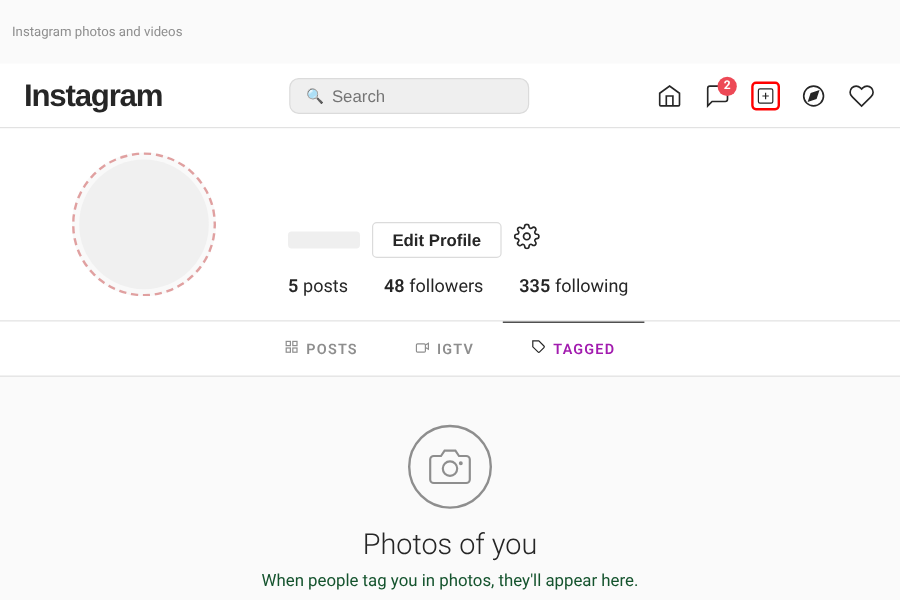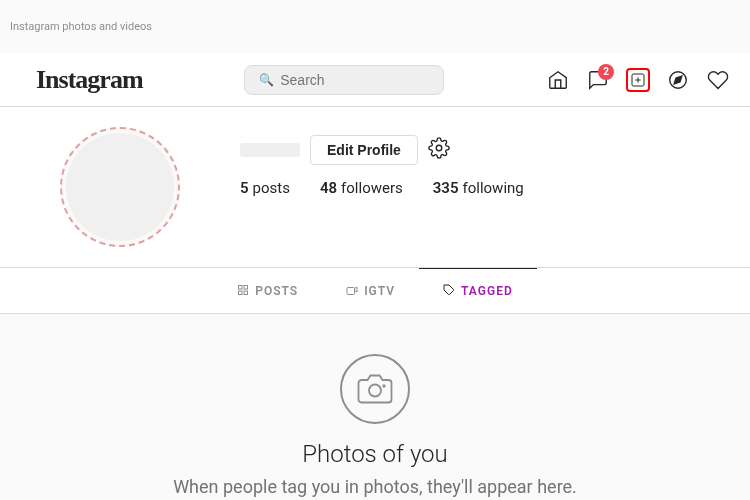--- a/index.html
+++ b/index.html
@@ -16,26 +16,25 @@
     .top-bar {
       background: #fff;
       border-bottom: 1px solid #dbdbdb;
       display: flex;
       align-items: center;
       justify-content: space-between;
       padding: 0 20px;
       height: 54px;
     }
     .logo {
-      font-family: Liberation Serif, serif;
+      font-family: Liberation Sans, sans-serif;
       font-size: 26px;
       color: #262626;
       font-weight: 600;
       letter-spacing: -1px;
-      margin-left: 16px;
     }
     .search-bar {
       display: flex;
       align-items: center;
       background: #efefef;
       border-radius: 8px;
       padding: 6px 14px;
       width: 200px;
       border: 1px solid #dbdbdb;
     }
@@ -87,21 +86,21 @@
       align-items: center;
       justify-content: center;
       font-weight: bold;
     }
 
     
     .profile-section {
       background: #fff;
       padding: 20px 40px 20px 60px;
       display: flex;
-      align-items: flex-start;
+      align-items: flex-end;
       gap: 60px;
       border-bottom: 1px solid #dbdbdb;
     }
     .avatar-container {
       width: 120px;
       height: 120px;
       border-radius: 50%;
       border: 2px dashed #e0a0a0;
       background: #f9f9f9;
       flex-shrink: 0;
@@ -217,22 +216,22 @@
     .camera-icon-svg {
       color: #8e8e8e;
     }
     .photos-title {
       font-size: 24px;
       font-weight: 300;
       color: #262626;
       margin-bottom: 8px;
     }
     .photos-subtitle {
-      font-size: 18px;
-      color: #737373;
+      font-size: 14px;
+      color: #14532d;
     }
 
     
     .page-meta {
       font-size: 11px;
       color: #8e8e8e;
       padding: 20px 10px;
       background: #fafafa;
     }
   </style>

